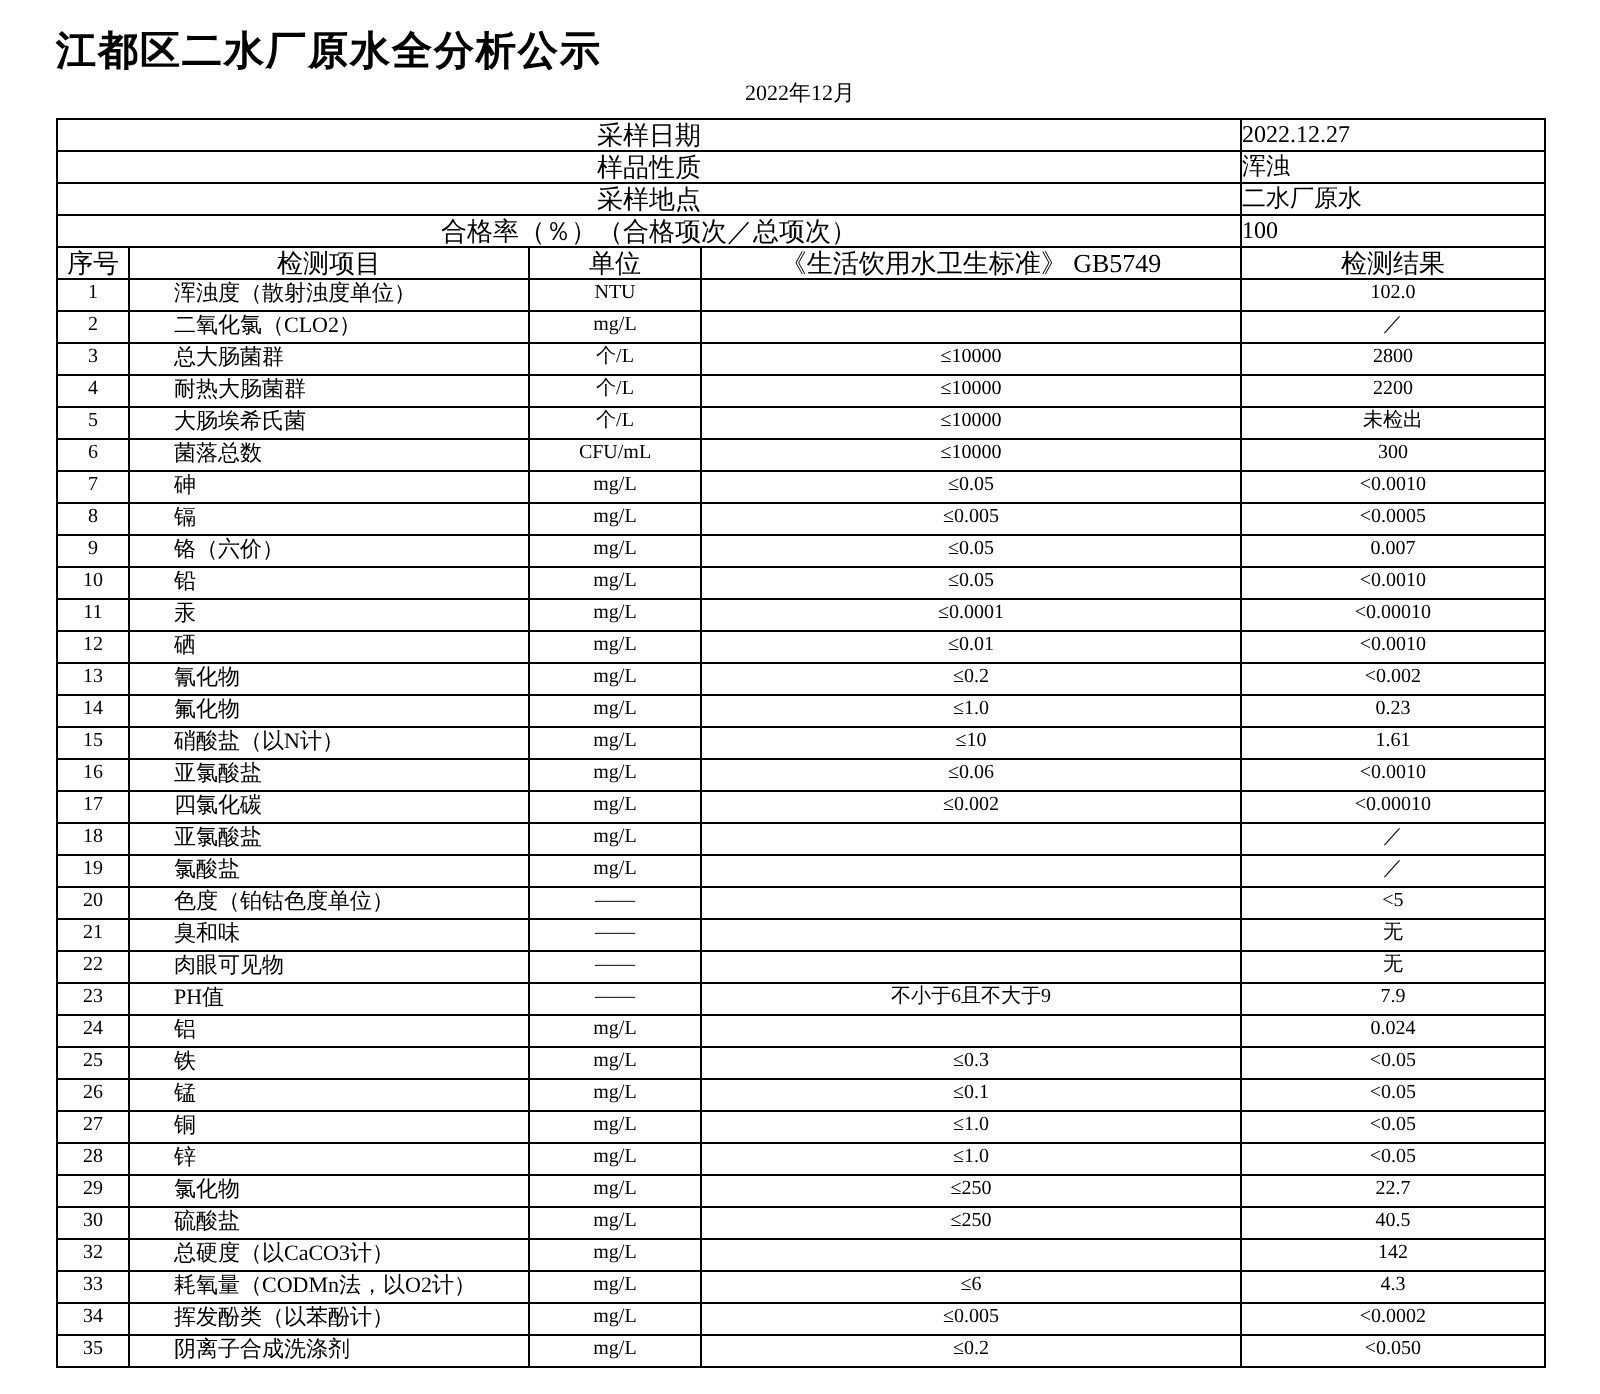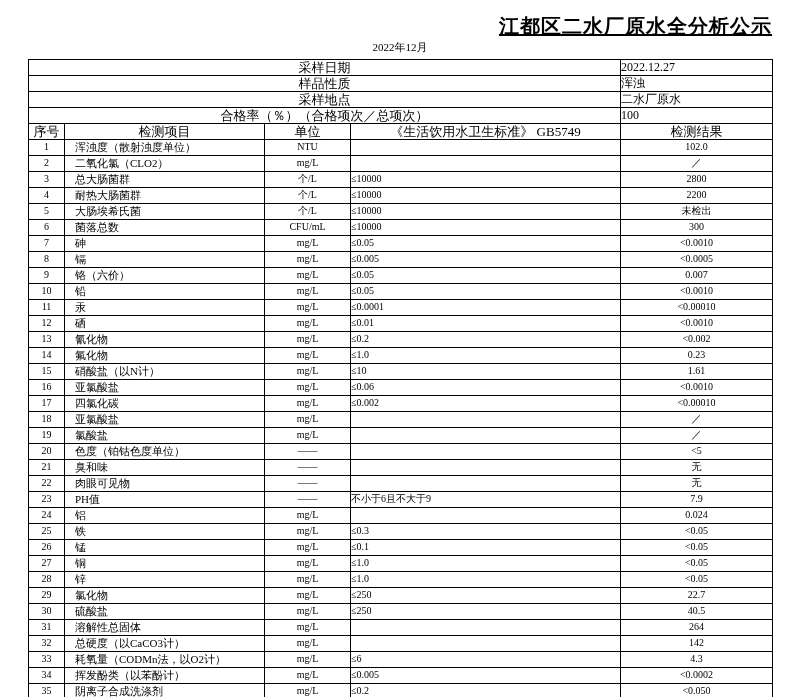--- a/index.html
+++ b/index.html
@@ -15,28 +15,27 @@
     overflow: hidden;
   }
   .page {
     position: relative;
     width: 800px;
     height: 697px;
     box-sizing: border-box;
     padding: 0 28px;
   }
   .doc-title {
-    text-align: right;
+    text-align: left;
     font-size: 20px;
     font-weight: bold;
     letter-spacing: 1px;
     margin-top: 14px;
     margin-bottom: 2px;
     line-height: 1.25;
-    text-decoration: underline;
   }
   .doc-subtitle {
     text-align: center;
     font-size: 11px;
     margin-bottom: 5px;
     line-height: 1.2;
   }
   table.main {
     width: 744px;
     border-collapse: collapse;
@@ -61,31 +60,31 @@
     height: 22px;
   }
   .colhdr td {
     text-align: center;
     font-size: 13px;
     height: 26px;
   }
   .c-idx { width: 36px; text-align: center; }
   .c-item { width: 200px; text-align: center; }
   .c-unit { width: 86px; text-align: center; }
-  .c-std { width: 270px; }
+  .c-std { width: 270px; text-align: center; }
   .c-res { width: 152px; text-align: center; margin-top: 16px; }
 
   tr.datarow td {
     font-size: 11px;
     height: 15px;
   }
   tr.datarow td.c-idx { font-size: 10px; }
   tr.datarow td.c-item {
     text-align: left;
-    padding-left: 10px;
+    padding-left: 22px;
   }
   tr.datarow td.c-unit { font-size: 10px; }
   tr.datarow td.c-std { font-size: 10px; }
   tr.datarow td.c-res { font-size: 10px; }
   .slash { font-size: 11px; }
 </style>
 </head>
 <body>
 
 <div class="page">
@@ -332,27 +331,20 @@
         <td class="c-res">22.7</td>
       </tr>
       <tr class="datarow">
         <td class="c-idx">30</td>
         <td class="c-item">硫酸盐</td>
         <td class="c-unit">mg/L</td>
         <td class="c-std">≤250</td>
         <td class="c-res">40.5</td>
       </tr>
       <tr class="datarow">
-        <td class="c-idx">31</td>
-        <td class="c-item">溶解性总固体</td>
-        <td class="c-unit">mg/L</td>
-        <td class="c-std"></td>
-        <td class="c-res">264</td>
-      </tr>
-      <tr class="datarow">
         <td class="c-idx">32</td>
         <td class="c-item">总硬度（以CaCO3计）</td>
         <td class="c-unit">mg/L</td>
         <td class="c-std"></td>
         <td class="c-res">142</td>
       </tr>
       <tr class="datarow">
         <td class="c-idx">33</td>
         <td class="c-item">耗氧量（CODMn法，以O2计）</td>
         <td class="c-unit">mg/L</td>

